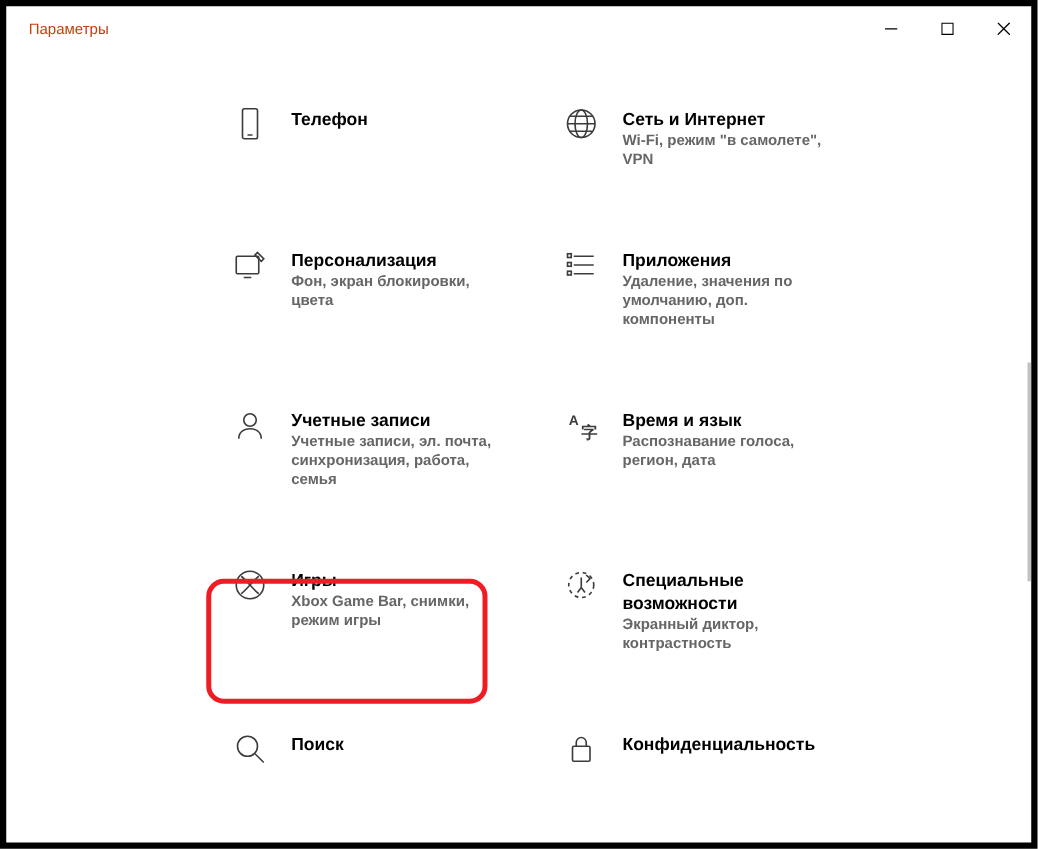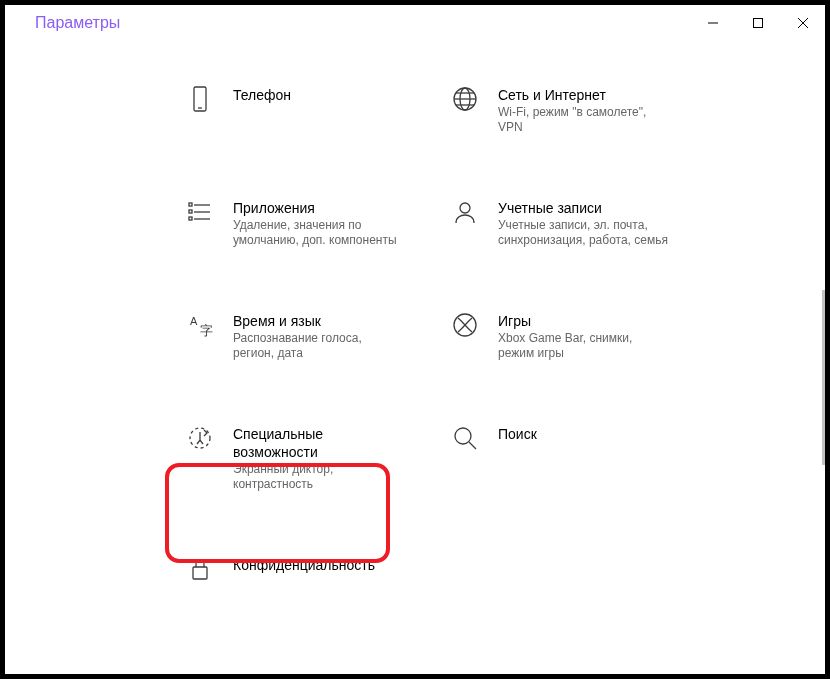--- a/index.html
+++ b/index.html
@@ -1,24 +1,24 @@
 <!DOCTYPE html>
 <html><head>
 <meta charset="utf-8">
 <style>
   * { margin:0; padding:0; box-sizing:border-box; }
   body { font-family:"Segoe UI",Arial,sans-serif; background:#000; width:830px; height:679px; overflow:hidden; }
   .frame { background:#fff; width:820px; height:669px; margin:5px; position:relative; }
   .titlebar { height:35px; display:flex; align-items:center; padding-left:18px; }
-  .titlebar-title { font-size:16px; color:#8b5cf6;margin-left:12px; }
+  .titlebar-title { font-size:12px; color:#c2410c; }
   .titlebar-controls { margin-left:auto; display:flex; }
   .tbtn { width:45px; height:30px; display:flex; align-items:center; justify-content:center; color:#000; }
   .content { position:relative; height:634px; overflow:hidden; }
   .grid { position:absolute; left:180px; top:44px; width:520px; display:grid; grid-template-columns:1fr 1fr; column-gap:10px; row-gap:62px; }
-  .item { display:flex; align-items:flex-start; width:220px; cursor:default; }
+  .item { display:flex; align-items:flex-start; width:220px; cursor:default;font-weight:bold; }
   .icon-wrap { width:30px; height:30px; flex:0 0 30px; margin-right:18px; color:#3c3c3c; display:flex; align-items:center; justify-content:center; }
   .icon-wrap svg { width:28px; height:28px; stroke:#3c3c3c; fill:none; stroke-width:1.3; }
   .text-wrap { padding-top:2px; max-width:170px; }
   .item-title { font-size:14px; color:#000; line-height:18px; }
   .item-desc { font-size:12px; color:#666; line-height:15px; margin-top:1px; }
   .highlight-box { position:absolute; border:4px solid #ee1c25; border-radius:14px; left:160px; top:423px; width:225px; height:100px; pointer-events:none; }
   .scroll-thumb { position:absolute; right:0; top:250px; width:3px; height:175px; background:#c2c2c2; }
 </style>
 </head>
 <body>
@@ -72,20 +72,33 @@
               <line x1="5" y1="8" x2="23" y2="8"></line>
               <line x1="5" y1="20" x2="23" y2="20"></line>
             </svg>
         </div>
         <div class="text-wrap">
           <div class="item-title">Сеть и Интернет</div>
           <div class="item-desc">Wi-Fi, режим "в самолете", VPN</div>
         </div>
       </div>
 
+      <div class="item">
+        <div class="icon-wrap">
+          <svg viewBox="0 0 28 28">
+              <rect x="3" y="7" width="18" height="14" rx="1"></rect>
+              <line x1="9" y1="24" x2="15" y2="24"></line>
+              <path d="M20 4 l5 5 -2 2 -5-5 z"></path>
+            </svg>
+        </div>
+        <div class="text-wrap">
+          <div class="item-title">Персонализация</div>
+          <div class="item-desc">Фон, экран блокировки, цвета</div>
+        </div>
+      </div>
 
       <div class="item">
         <div class="icon-wrap">
           <svg viewBox="0 0 28 28">
               <line x1="8" y1="7" x2="24" y2="7"></line>
               <line x1="8" y1="14" x2="24" y2="14"></line>
               <line x1="8" y1="21" x2="24" y2="21"></line>
               <rect x="3" y="5" width="3" height="3"></rect>
               <rect x="3" y="12" width="3" height="3"></rect>
               <rect x="3" y="19" width="3" height="3"></rect>

